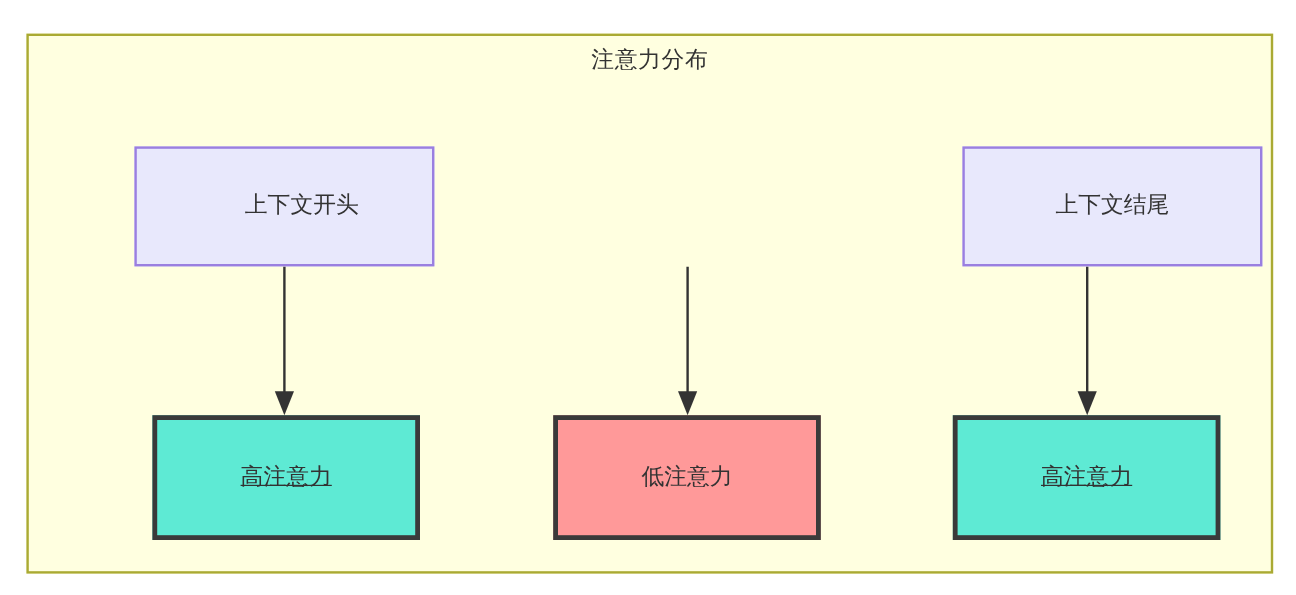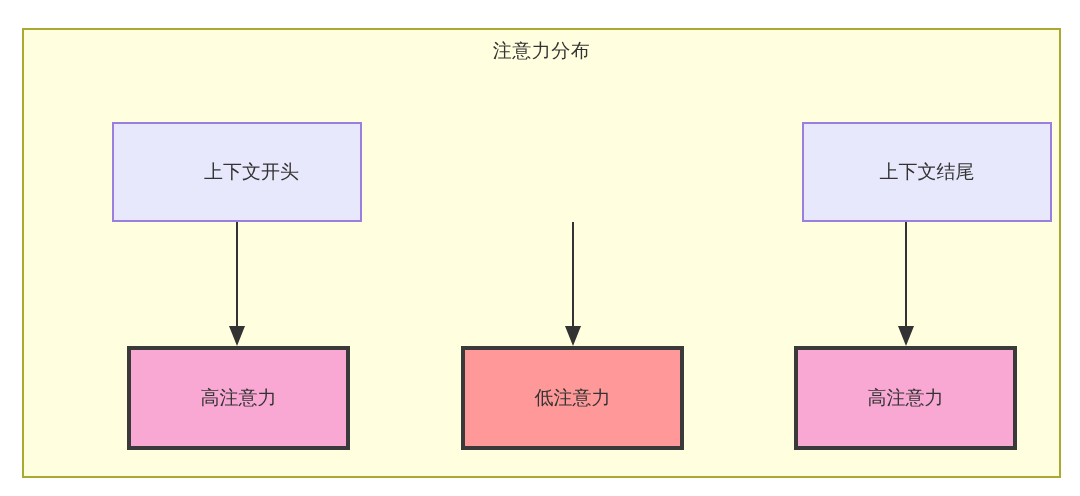--- a/index.html
+++ b/index.html
@@ -65,21 +65,21 @@
     font-size: 19px;
   }
 
   .node.bottom {
     width: 223px;
     height: 104px;
     border: 4px solid #3a3a3a;
     font-size: 19px;
   }
 
-  .fill-green  { background: #f9a8d4; }
+  .fill-green  { background: #5eead4; text-decoration: underline; }
   .fill-red    { background: #ff9999; align-items: center; }
 
   
   .col-a.top    { left: 88px;  top: 92px; padding-left: 29px; }
   .col-b.top    { left: 428px; top: 92px; }
   .col-c.top    { left: 778px; top: 92px; }
 
   .col-a.bottom { left: 103px; top: 316px; }
   .col-b.bottom { left: 437px; top: 316px; }
   .col-c.bottom { left: 770px; top: 316px; }

